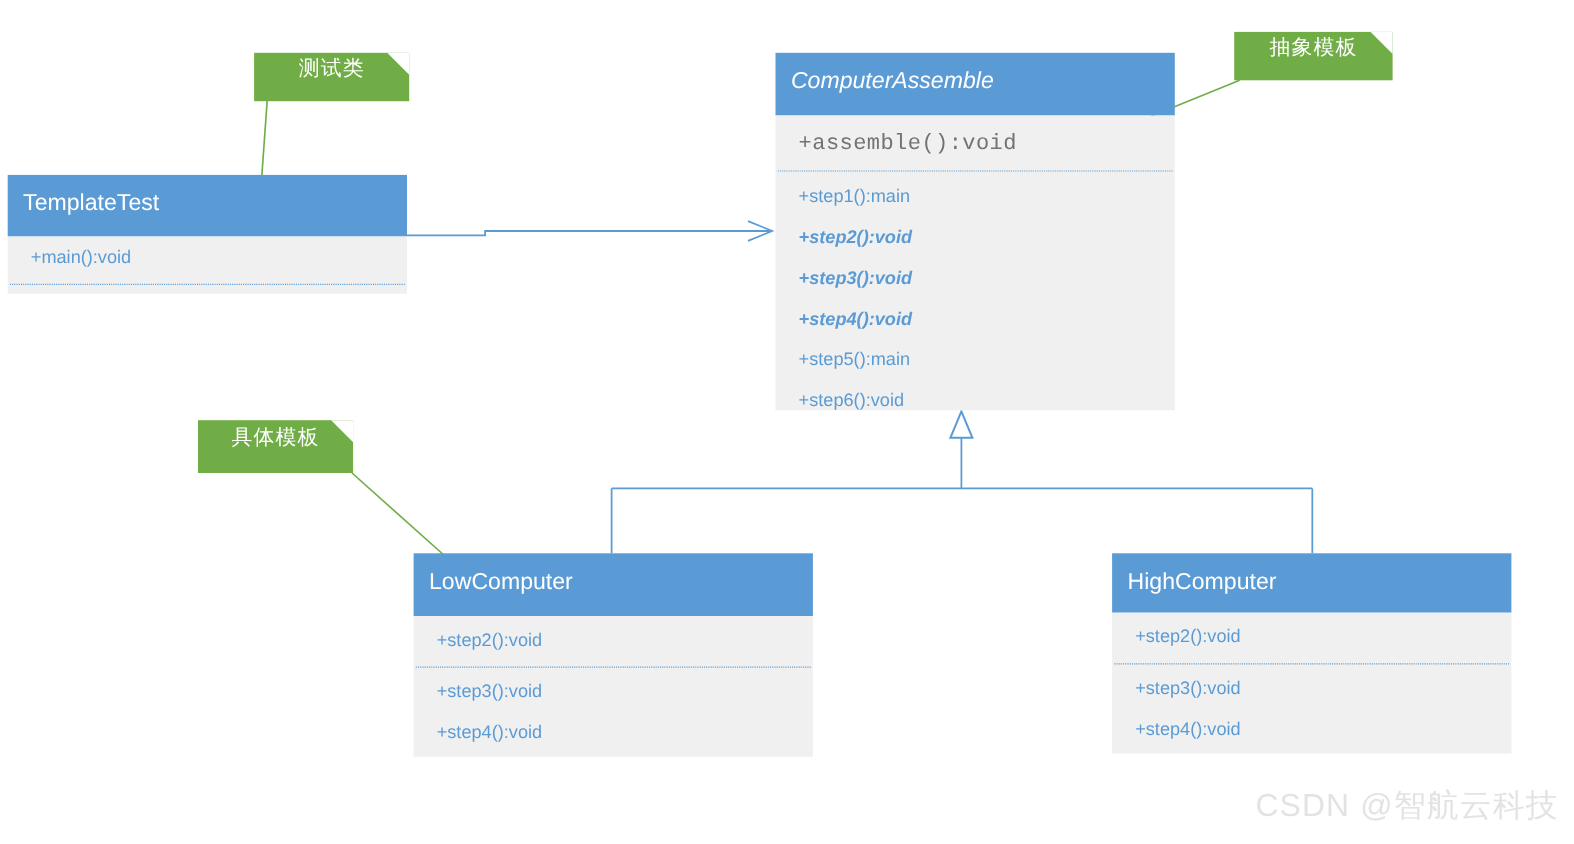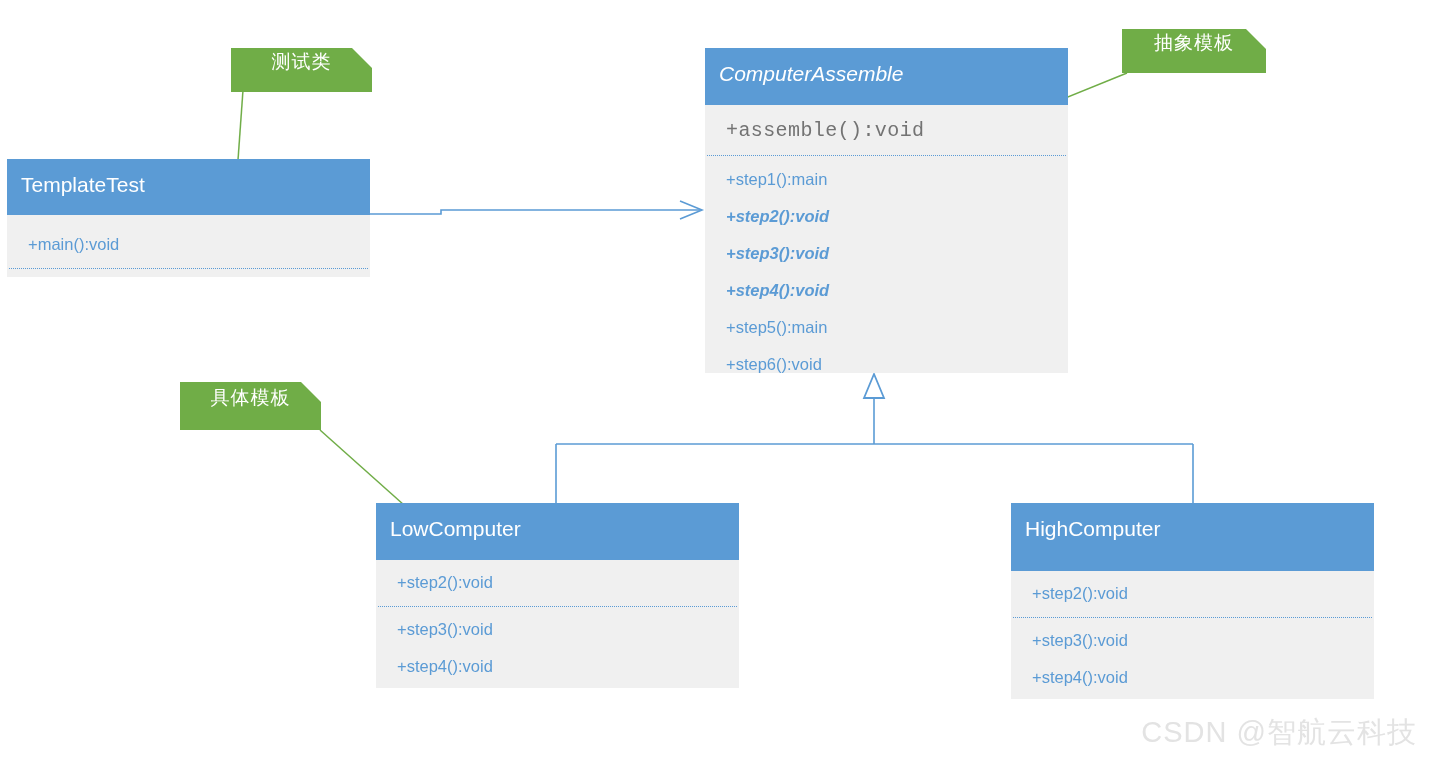--- a/index.html
+++ b/index.html
@@ -133,21 +133,21 @@
     </g>
 
     <path d="M 243 90 L 238 160" fill="none" stroke="#70AD47" stroke-width="1.5"></path>
     <path d="M 1127 73 L 920 157" fill="none" stroke="#70AD47" stroke-width="1.5"></path>
     <path d="M 320 430 L 404 505" fill="none" stroke="#70AD47" stroke-width="1.5"></path>
   </svg>
 
   <div class="uml-class" style="left:7px; top:159px; width:363px;">
     <div class="uml-header" style="height:56px;">TemplateTest</div>
     <div class="uml-body">
-      <div class="uml-method" style="padding-top:20px; padding-bottom:14px;">+main():void</div>
+      <div class="uml-method" style="padding-top:10px; padding-bottom:14px;">+main():void</div>
       <div class="uml-sep"></div>
       <div style="height:8px;"></div>
     </div>
   </div>
 
   <div class="uml-class" style="left:693px; top:48px; width:363px;margin-left:12px;">
     <div class="uml-header abstract" style="height:57px;">ComputerAssemble</div>
     <div class="uml-body" style="height:268px;">
       <div class="uml-method mono" style="padding-top:14px; padding-bottom:13px;">+assemble():void</div>
       <div class="uml-sep"></div>
@@ -168,21 +168,21 @@
       <div class="uml-method" style="padding-top:13px; padding-bottom:14px;">+step2():void</div>
       <div class="uml-sep"></div>
       <div style="padding-top:4px;">
         <div class="uml-method">+step3():void</div>
         <div class="uml-method">+step4():void</div>
       </div>
     </div>
   </div>
 
   <div class="uml-class" style="left:1011px; top:503px; width:363px;">
-    <div class="uml-header" style="height:68px;">HighComputer</div>
+    <div class="uml-header" style="height:54px;">HighComputer</div>
     <div class="uml-body" style="height:128px;">
       <div class="uml-method" style="padding-top:13px; padding-bottom:14px;">+step2():void</div>
       <div class="uml-sep"></div>
       <div style="padding-top:4px;">
         <div class="uml-method">+step3():void</div>
         <div class="uml-method">+step4():void</div>
       </div>
     </div>
   </div>
 

